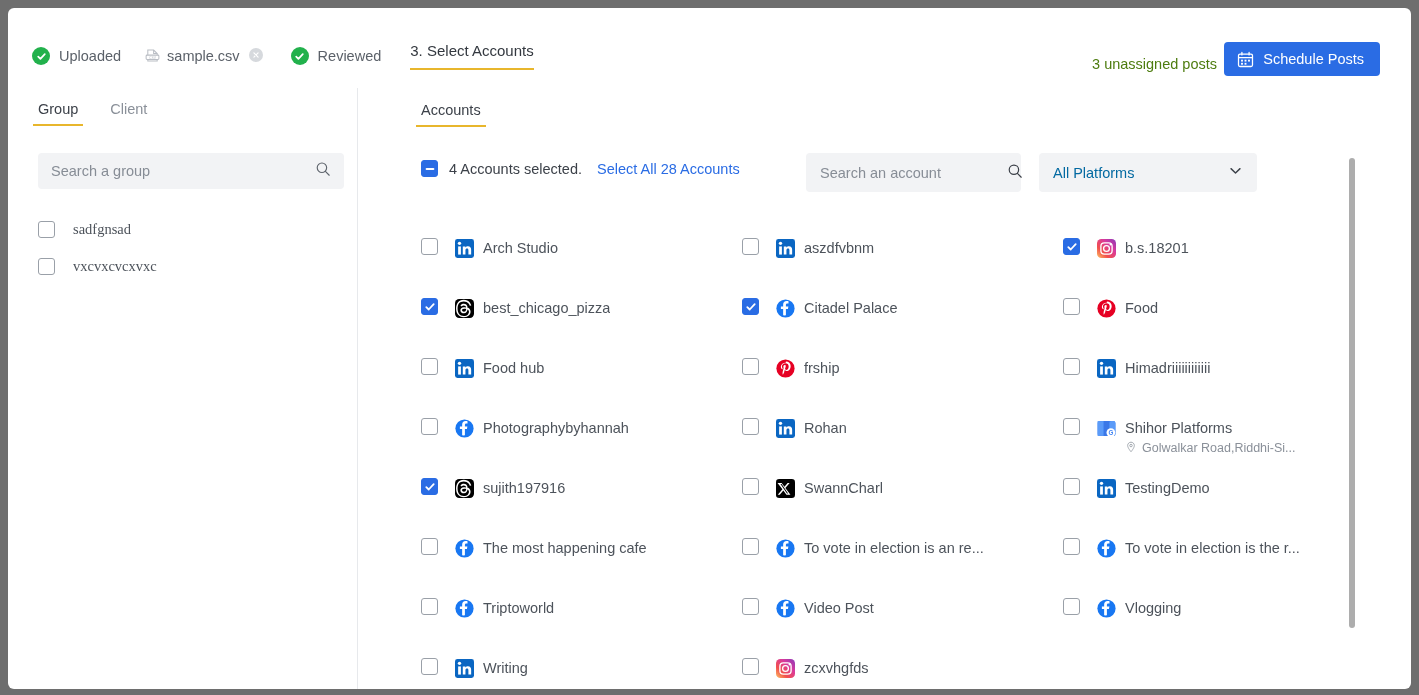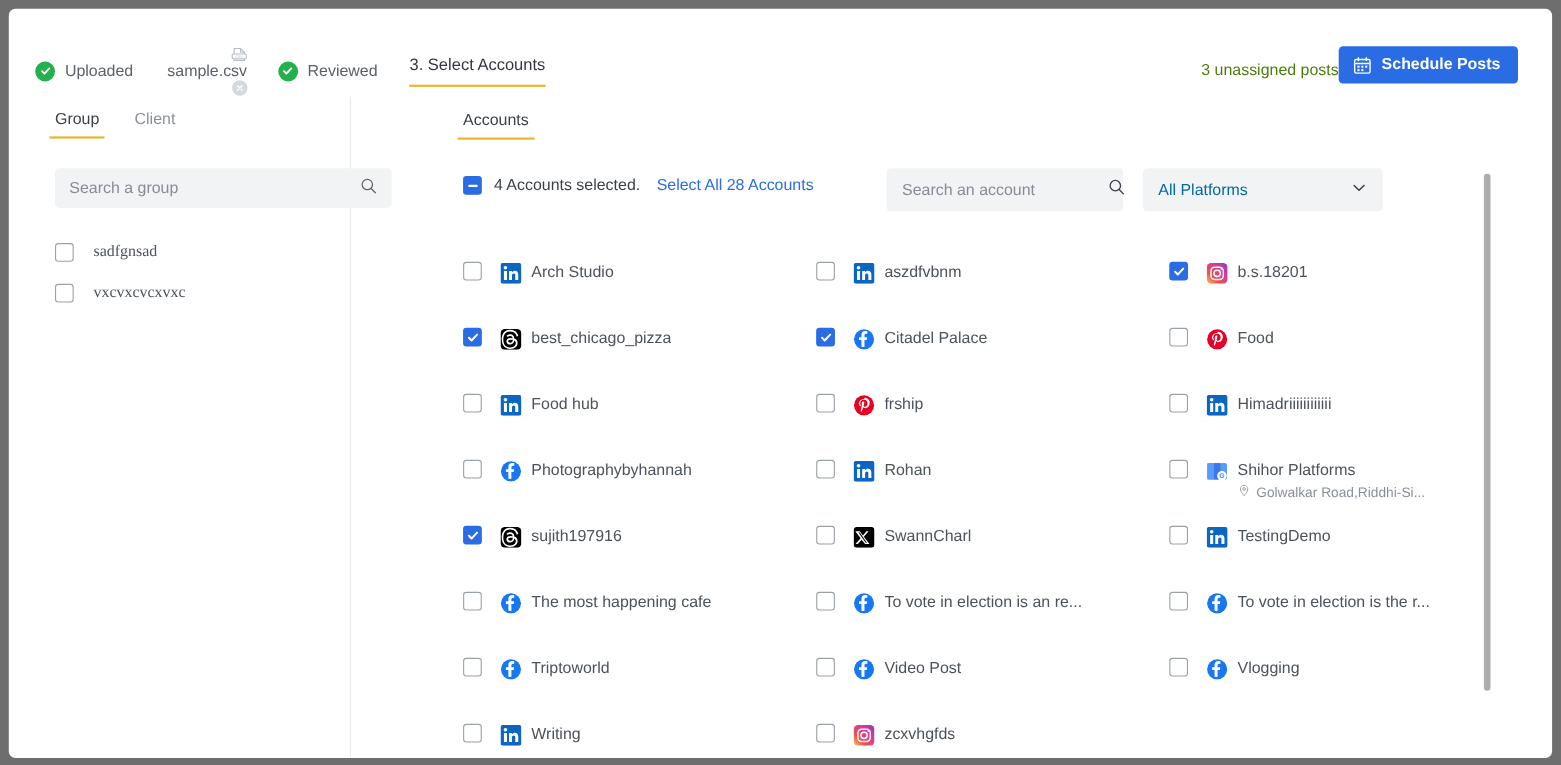--- a/index.html
+++ b/index.html
@@ -33,21 +33,21 @@
     background: #22b14c; display: inline-flex;
     align-items: center; justify-content: center;
     flex: none;
   }
   .check-circle svg { display: block; }
   .step-label {
     font-size: 14.5px; color: #5b6169;
     margin-left: 9px; white-space: nowrap;
   }
   .file-chip {
-    display: flex; align-items: flex-end; margin-left: 24px; flex-direction: column;
+    display: flex; align-items: flex-start; margin-left: 24px;
   }
   .csv-icon { width: 15px; height: 15px; flex: none; }
   .file-name {
     font-size: 14.5px; color: #5b6169; margin-left: 7px; white-space: nowrap;
   }
   .chip-close {
     width: 14px; height: 14px; border-radius: 50%;
     background: #d6d9dd; margin-left: 9px;
     display: inline-flex; align-items: center; justify-content: center;
     flex: none; cursor: pointer;
@@ -71,28 +71,28 @@
     position: absolute; right: 194px; top: 48px;
     font-size: 14.5px; color: #4d7c0f; white-space: nowrap;
   }
   #schedule-btn {
     position: absolute; right: 31px; top: 34px;
     height: 34px; padding: 0 16px 0 13px;
     background: #2a6ce4; border: none; border-radius: 4px;
     color: #ffffff; font-size: 14.5px;
     font-family: "Liberation Sans", sans-serif;
     display: flex; align-items: center; gap: 9px;
-    cursor: pointer; white-space: nowrap; font-weight: bold;
+    cursor: pointer; white-space: nowrap;
   }
   #schedule-btn .cal-icon { width: 17px; height: 17px; flex: none; }
 
   
   #left-panel {
-    position: absolute; left: 12px; top: 80px;
-    width: 299px; height: 601px;
+    position: absolute; left: 0; top: 80px;
+    width: 350px; height: 601px;
     border-right: 1px solid #e7e9ec;
   }
   .tabrow { position: absolute; display: flex; }
   #left-tabs { left: 30px; top: 13px; gap: 32px; }
   .tab {
     font-size: 14.5px; color: #8a9099;
     padding-bottom: 9px; cursor: pointer; white-space: nowrap;
     position: relative;
   }
   .tab.active { color: #3c4149; }

